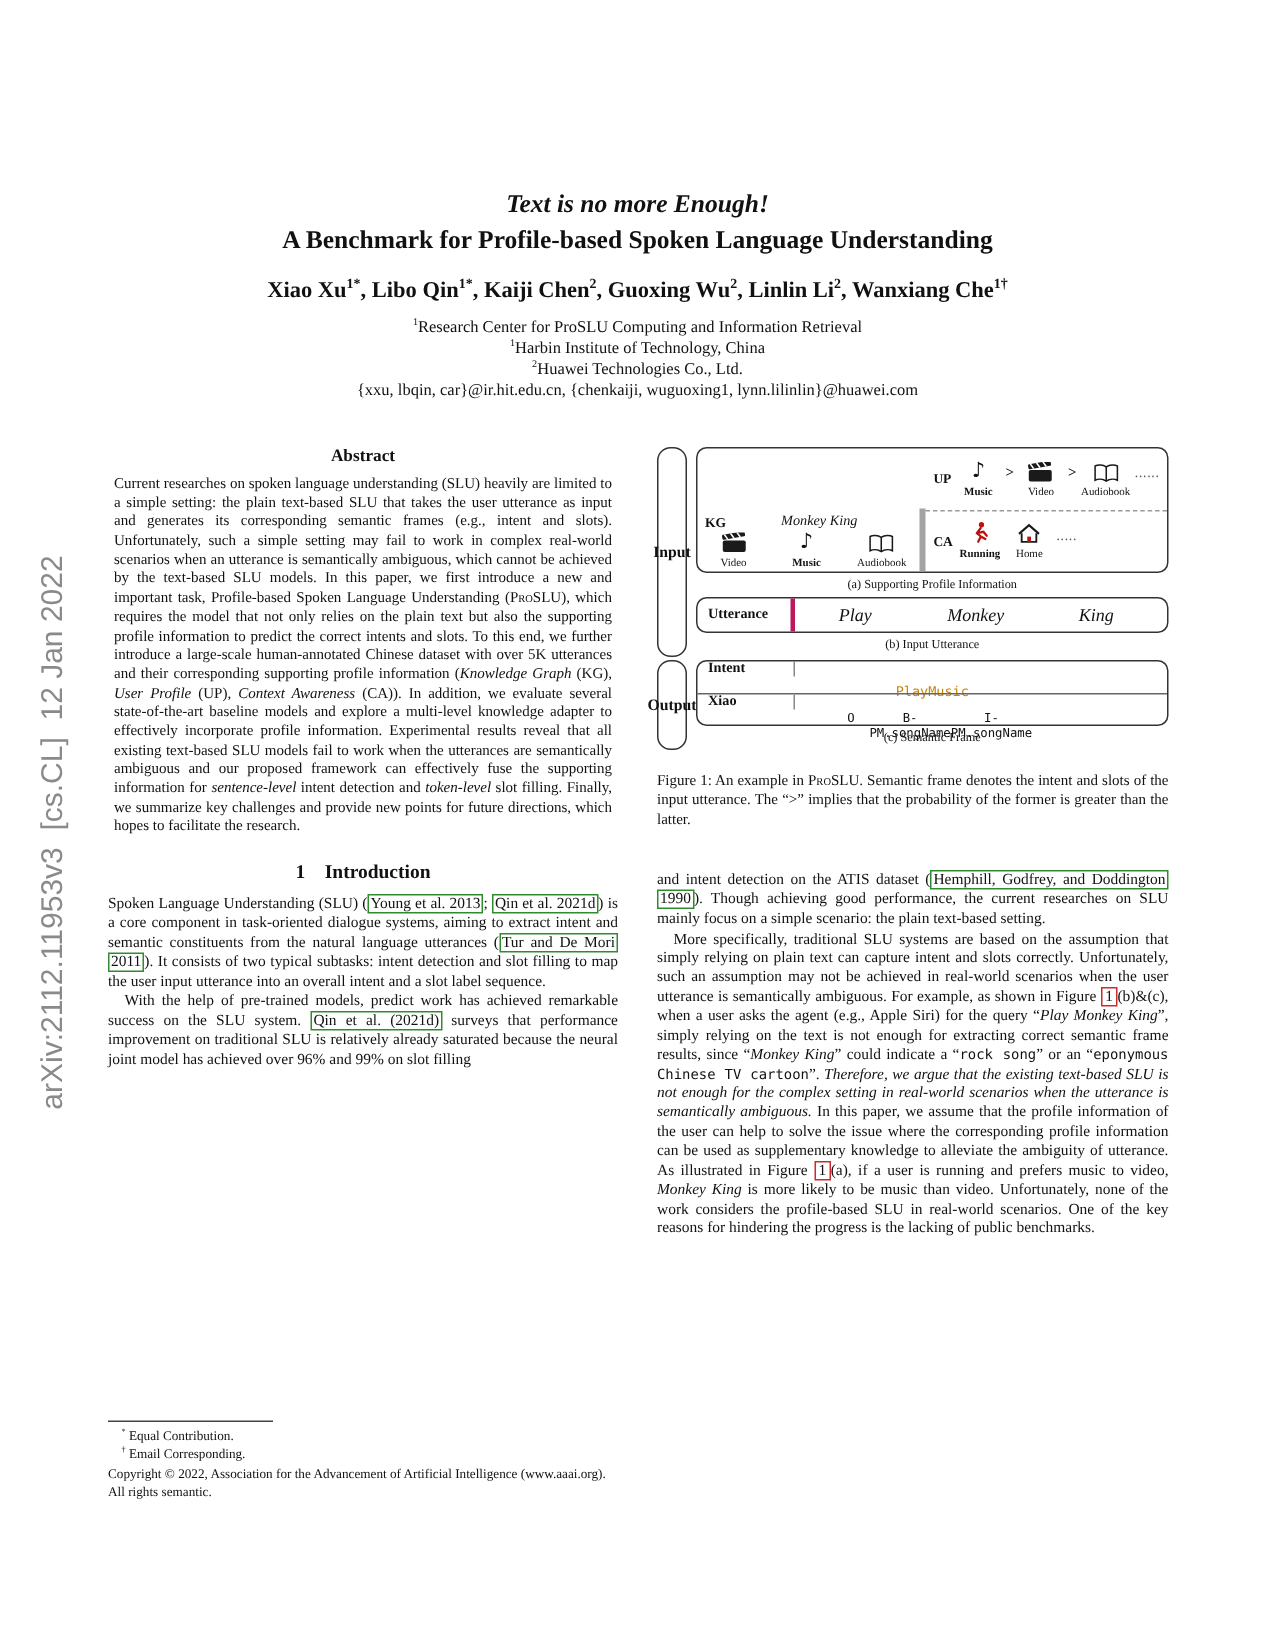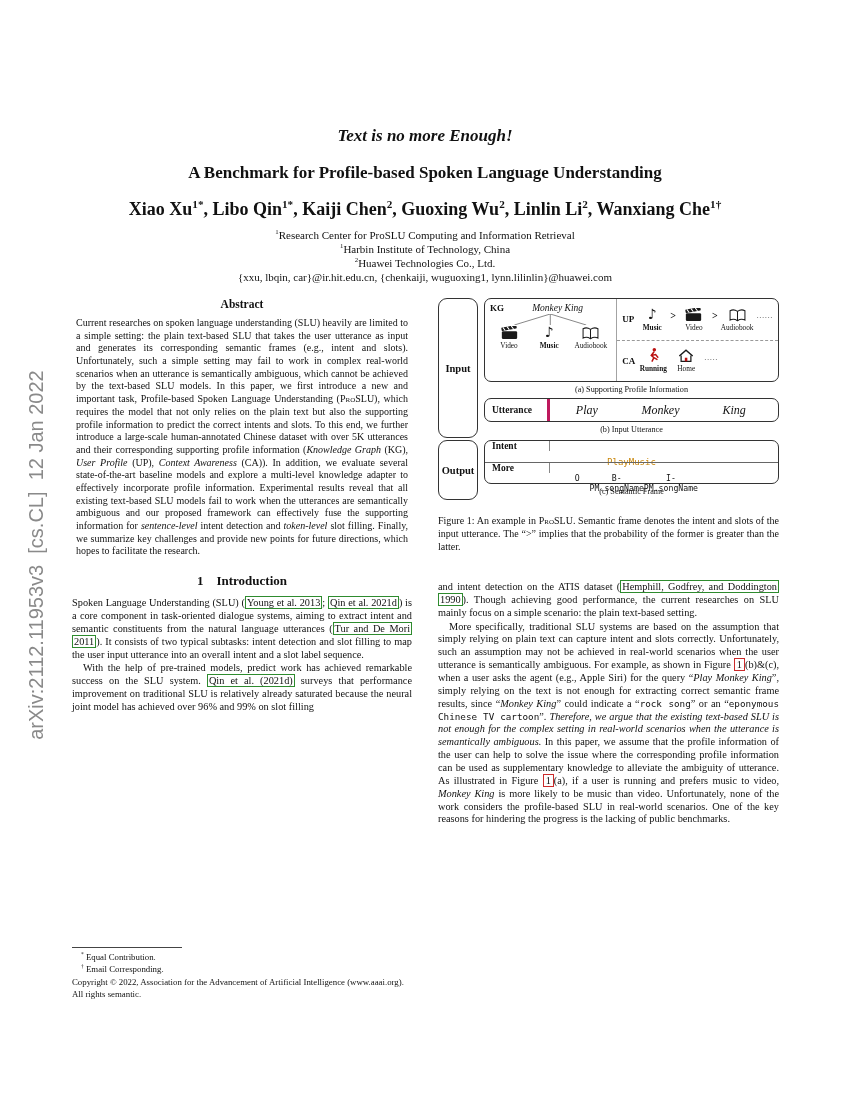--- a/index.html
+++ b/index.html
@@ -8,22 +8,22 @@
           font-family:"Liberation Serif", serif; color:#111; overflow:hidden; }
 
   
   .arxiv-stamp { position:absolute; left:36px; top:555px;
     transform:translate(-50%,-50%) rotate(-90deg); white-space:pre;
     font-family:"Liberation Sans", sans-serif; font-size:20px; color:#8a8a8a; }
 
   
   .hdr { position:absolute; left:72px; top:126px; width:706px; text-align:center; }
   .title-l1 { font-size:17px; font-weight:bold; font-style:italic; display:block; }
-  .title-l2 { font-size:17px; font-weight:bold; display:block; margin-top:17px; }
-  .authors { margin-top:16px; font-weight:bold; font-size:18px; }
+  .title-l2 { font-size:17px; font-weight:bold; display:block; margin-top:4px; }
+  .authors { margin-top:16px; font-weight:bold; font-size:15px; }
   .affil { font-size:11px; margin-top:2px; }
   .affil.first { margin-top:9px; }
 
   
   .col-left { position:absolute; left:72px; top:298px; width:340px; height:702px;
               display:flex; flex-direction:column; }
   .col-right { position:absolute; left:438px; top:298px; width:341px; }
 
   .abs-head { text-align:center; font-weight:bold; font-size:11.5px; margin-bottom:7px; }
   .abs-text { font-size:10px; line-height:1.27; text-align:justify; padding:0 4px; }
@@ -44,27 +44,27 @@
   .s-sup { vertical-align:super; font-size:0.62em; line-height:0; }
   .s-sc { font-variant:small-caps; }
   .s-tt { font-family:"DejaVu Sans Mono", monospace; font-size:0.9em; }
   .s-cite { border:1px solid #2e8b2e; padding:0 1px; box-decoration-break:clone; -webkit-box-decoration-break:clone; }
   .s-figref { border:1px solid #cc2b2b; padding:0 2px; }
 
   
   .figure { width:341px; }
   .fig-grid { display:flex; gap:6px; align-items:stretch; }
   .fig-grid.out { margin-top:2px; }
-  .fig-side { width:40px; border:1px solid #333; border-radius:9px; display:flex;
+  .fig-side { width:20px; border:1px solid #333; border-radius:9px; display:flex;
               align-items:center; justify-content:center; font-weight:bold; font-size:10.5px; }
   .fig-main { flex:1; display:flex; flex-direction:column; }
   .panel { border:1px solid #333; border-radius:7px; background:#fff; }
   .panel-a { display:flex; height:84px; overflow:hidden; }
-  .kg-zone { width:53%; padding:4px 5px 3px; border-right:1px solid #a3a3a3;
-             display:flex; flex-direction:column; }
+  .kg-zone { width:53%; padding:4px 5px 3px; border-right:4px solid #a3a3a3;
+             display:flex; flex-direction:column;margin-top:40px; }
   .kg-top { display:flex; align-items:flex-start; }
   .zone-label { font-weight:bold; font-size:9px; }
   .kg-entity { flex:1; text-align:center; font-style:italic; font-size:9.5px; }
   .kg-lines { width:78%; height:11px; margin:1px auto 0; display:block; }
   .kg-icons { display:flex; justify-content:space-between; padding:0 4px; }
   .icon-item { display:flex; flex-direction:column; align-items:center; min-width:30px; }
   .icon-label { font-size:7.3px; margin-top:1px; }
   .icon-label.bold { font-weight:bold; }
   .upca-zone { flex:1; display:flex; flex-direction:column; }
   .up-row, .ca-row { flex:1; display:flex; align-items:center; gap:3px; padding:2px 5px; }
@@ -242,21 +242,21 @@
         <div class="fig-side">Output</div>
         <div class="fig-main">
           <div class="panel panel-c">
             <div class="sem-row">
               <span class="sem-label">Intent</span>
               <div class="intent-wrap">
                 <span class="intent-value">PlayMusic</span>
               </div>
             </div>
             <div class="sem-row row2">
-              <span class="sem-label">More</span>
+              <span class="sem-label">Xiao</span>
               <div class="cells3 slot-cells">
                 <span>O</span>
                 <span>B-PM.songName</span>
                 <span>I-PM.songName</span>
               </div>
             </div>
           </div>
           <div class="sub-cap">(c) Semantic Frame</div>
         </div>
       </div>

